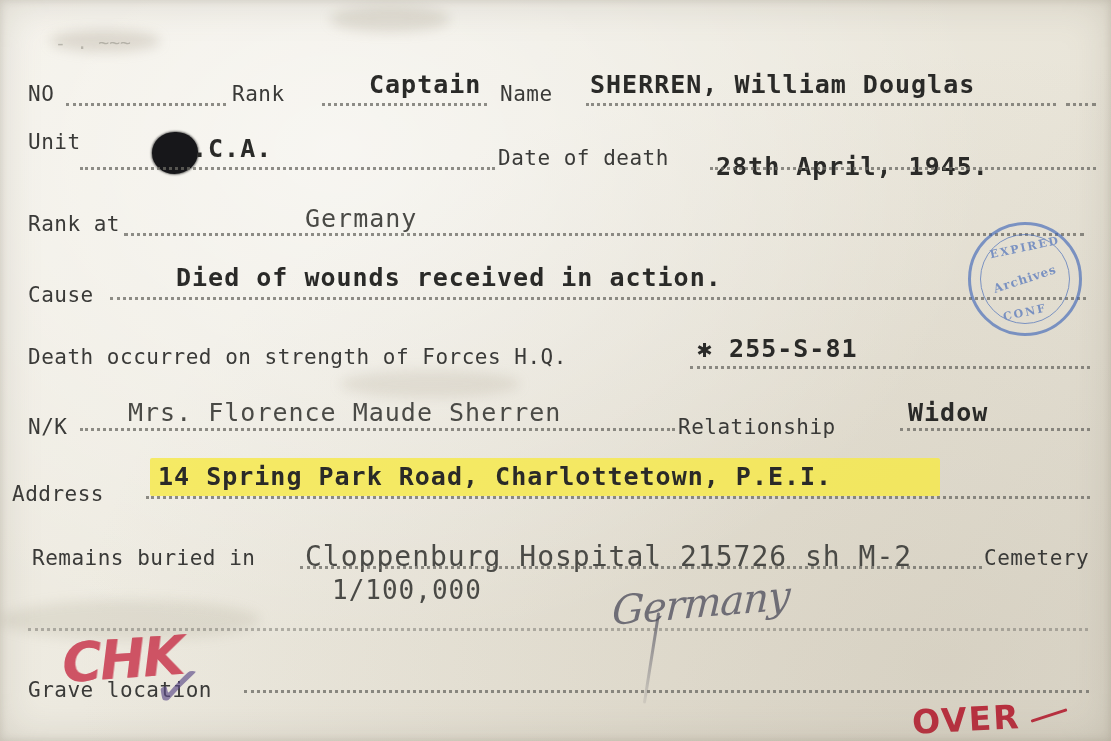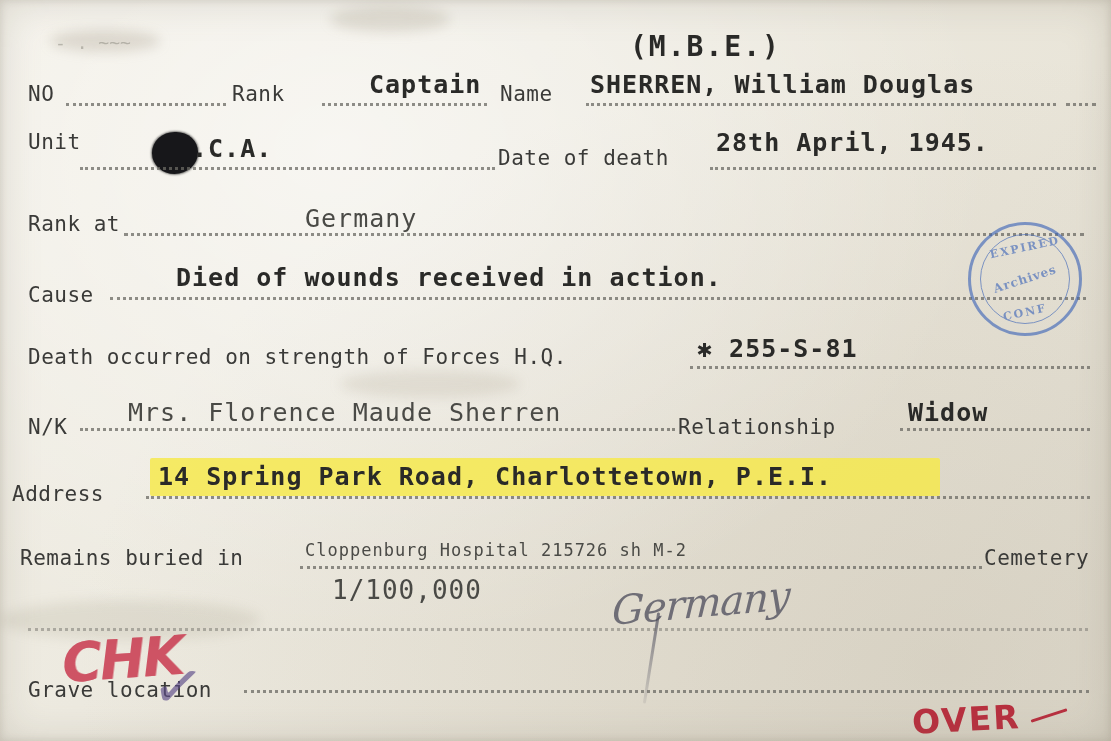--- a/index.html
+++ b/index.html
@@ -202,41 +202,40 @@
 
   <div id="paper-texture"></div>
 
   <div class="smudge" style="left:330px;top:6px;width:120px;height:26px;background:rgba(150,140,120,0.22);"></div>
   <div class="smudge" style="left:50px;top:30px;width:110px;height:22px;background:rgba(150,140,120,0.25);"></div>
   <div class="smudge" style="left:340px;top:370px;width:180px;height:28px;background:rgba(160,150,130,0.18);"></div>
   <div class="smudge" style="left:0px;top:600px;width:260px;height:40px;background:rgba(150,140,120,0.16);"></div>
 
   <div class="faint" style="left:55px;top:32px;">- .  ~~~</div>
 
-  <div class="val" style="left:630px;top:30px;font-size:28px;letter-spacing:2px;">(M.B.E.)</div>
 
   <div class="lbl" style="left:28px;top:82px;">NO</div>
   <div class="dots" style="left:66px;top:103px;width:160px;"></div>
 
   <div class="lbl" style="left:232px;top:82px;">Rank</div>
   <div class="val" style="left:325px;top:70px;margin-left:44px;">Captain</div>
   <div class="dots" style="left:322px;top:103px;width:165px;"></div>
 
   <div class="lbl" style="left:500px;top:82px;">Name</div>
   <div class="val" style="left:590px;top:70px;">SHERREN, William Douglas</div>
   <div class="dots" style="left:586px;top:103px;width:470px;"></div>
   <div class="dots" style="left:1066px;top:103px;width:30px;"></div>
 
   <div class="lbl" style="left:28px;top:130px;">Unit</div>
   <div id="ink-blot" style="left:152px;top:132px;"></div>
   <div class="val" style="left:192px;top:134px;text-align:right;">.C.A.</div>
   <div class="dots" style="left:80px;top:167px;width:415px;"></div>
 
   <div class="lbl" style="left:498px;top:146px;">Date of death</div>
-  <div class="val" style="left:716px;top:128px;">28th April, 1945.</div>
+  <div class="val" style="left:716px;top:152px;">28th April, 1945.</div>
   <div class="dots" style="left:710px;top:167px;width:386px;"></div>
 
   <div class="lbl" style="left:28px;top:212px;">Rank at</div>
   <div class="val light" style="left:305px;top:204px;">Germany</div>
   <div class="dots" style="left:124px;top:233px;width:960px;"></div>
 
   <div class="lbl" style="left:28px;top:283px;">Cause</div>
   <div class="val" style="left:176px;top:263px;">Died of wounds received in action.</div>
   <div class="dots" style="left:110px;top:297px;width:976px;"></div>
 
@@ -250,22 +249,22 @@
 
   <div class="lbl" style="left:678px;top:415px;">Relationship</div>
   <div class="val" style="left:908px;top:398px;">Widow</div>
   <div class="dots" style="left:900px;top:428px;width:190px;"></div>
 
   <div class="highlight" style="left:150px;top:458px;width:790px;height:38px;"></div>
   <div class="lbl" style="left:12px;top:482px;">Address</div>
   <div class="val" style="left:158px;top:462px;">14 Spring Park Road, Charlottetown, P.E.I.</div>
   <div class="dots" style="left:146px;top:496px;width:944px;"></div>
 
-  <div class="lbl" style="left:20px;top:546px;text-align:right;">Remains buried in</div>
-  <div class="val light" style="left:305px;top:540px;font-size:17px;">Cloppenburg Hospital 215726 sh M-2</div>
+  <div class="lbl" style="left:32px;top:546px;text-align:right;">Remains buried in</div>
+  <div class="val light" style="left:305px;top:540px;font-size:28px;">Cloppenburg Hospital 215726 sh M-2</div>
   <div class="lbl" style="left:984px;top:546px;">Cemetery</div>
   <div class="dots" style="left:300px;top:566px;width:682px;"></div>
 
   <div class="val light" style="left:332px;top:575px;font-size:26px;">1/100,000</div>
 
   <div id="germany-sig" style="left:612px;top:580px;">Germany</div>
   <div id="sig-tail" style="left:650px;top:612px;"></div>
 
   <div class="dots" style="left:28px;top:628px;width:1060px;opacity:0.45;"></div>
 

